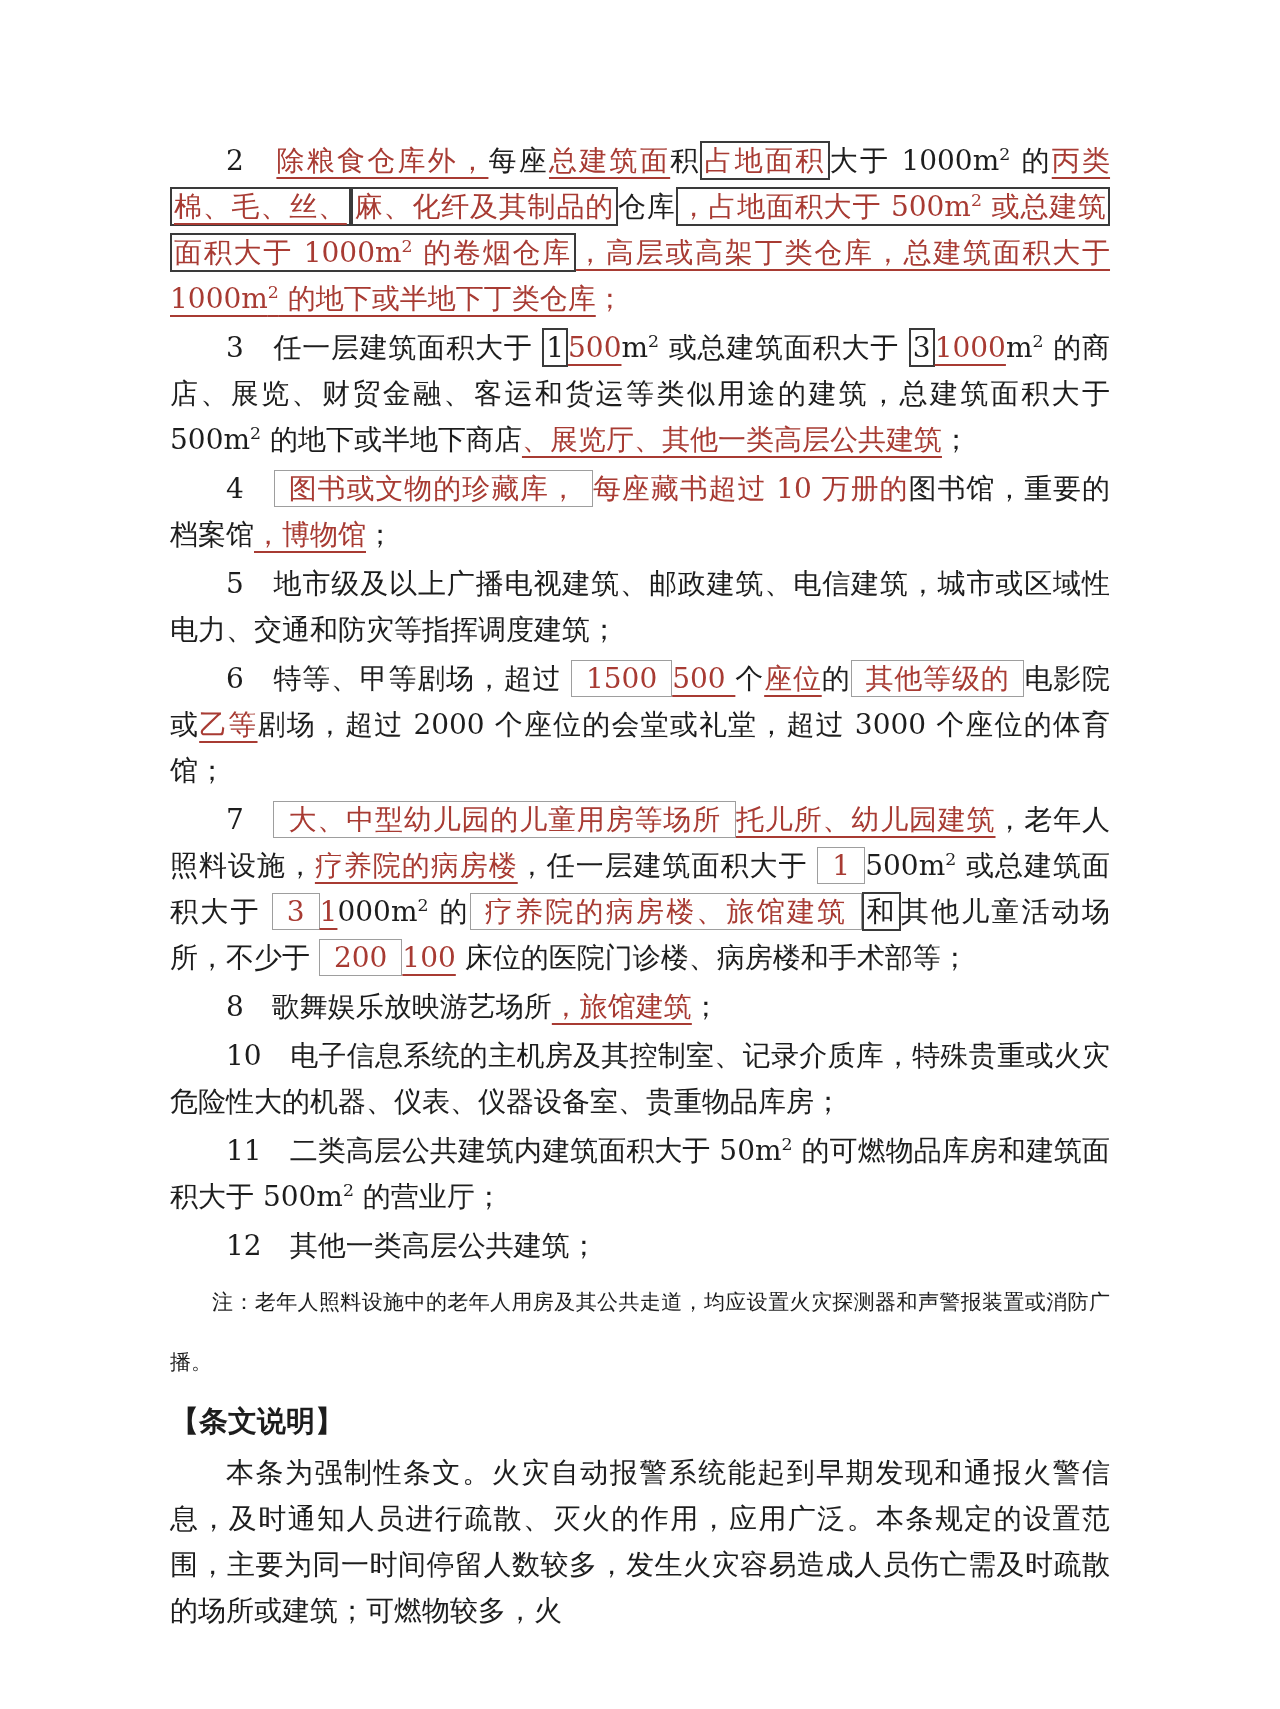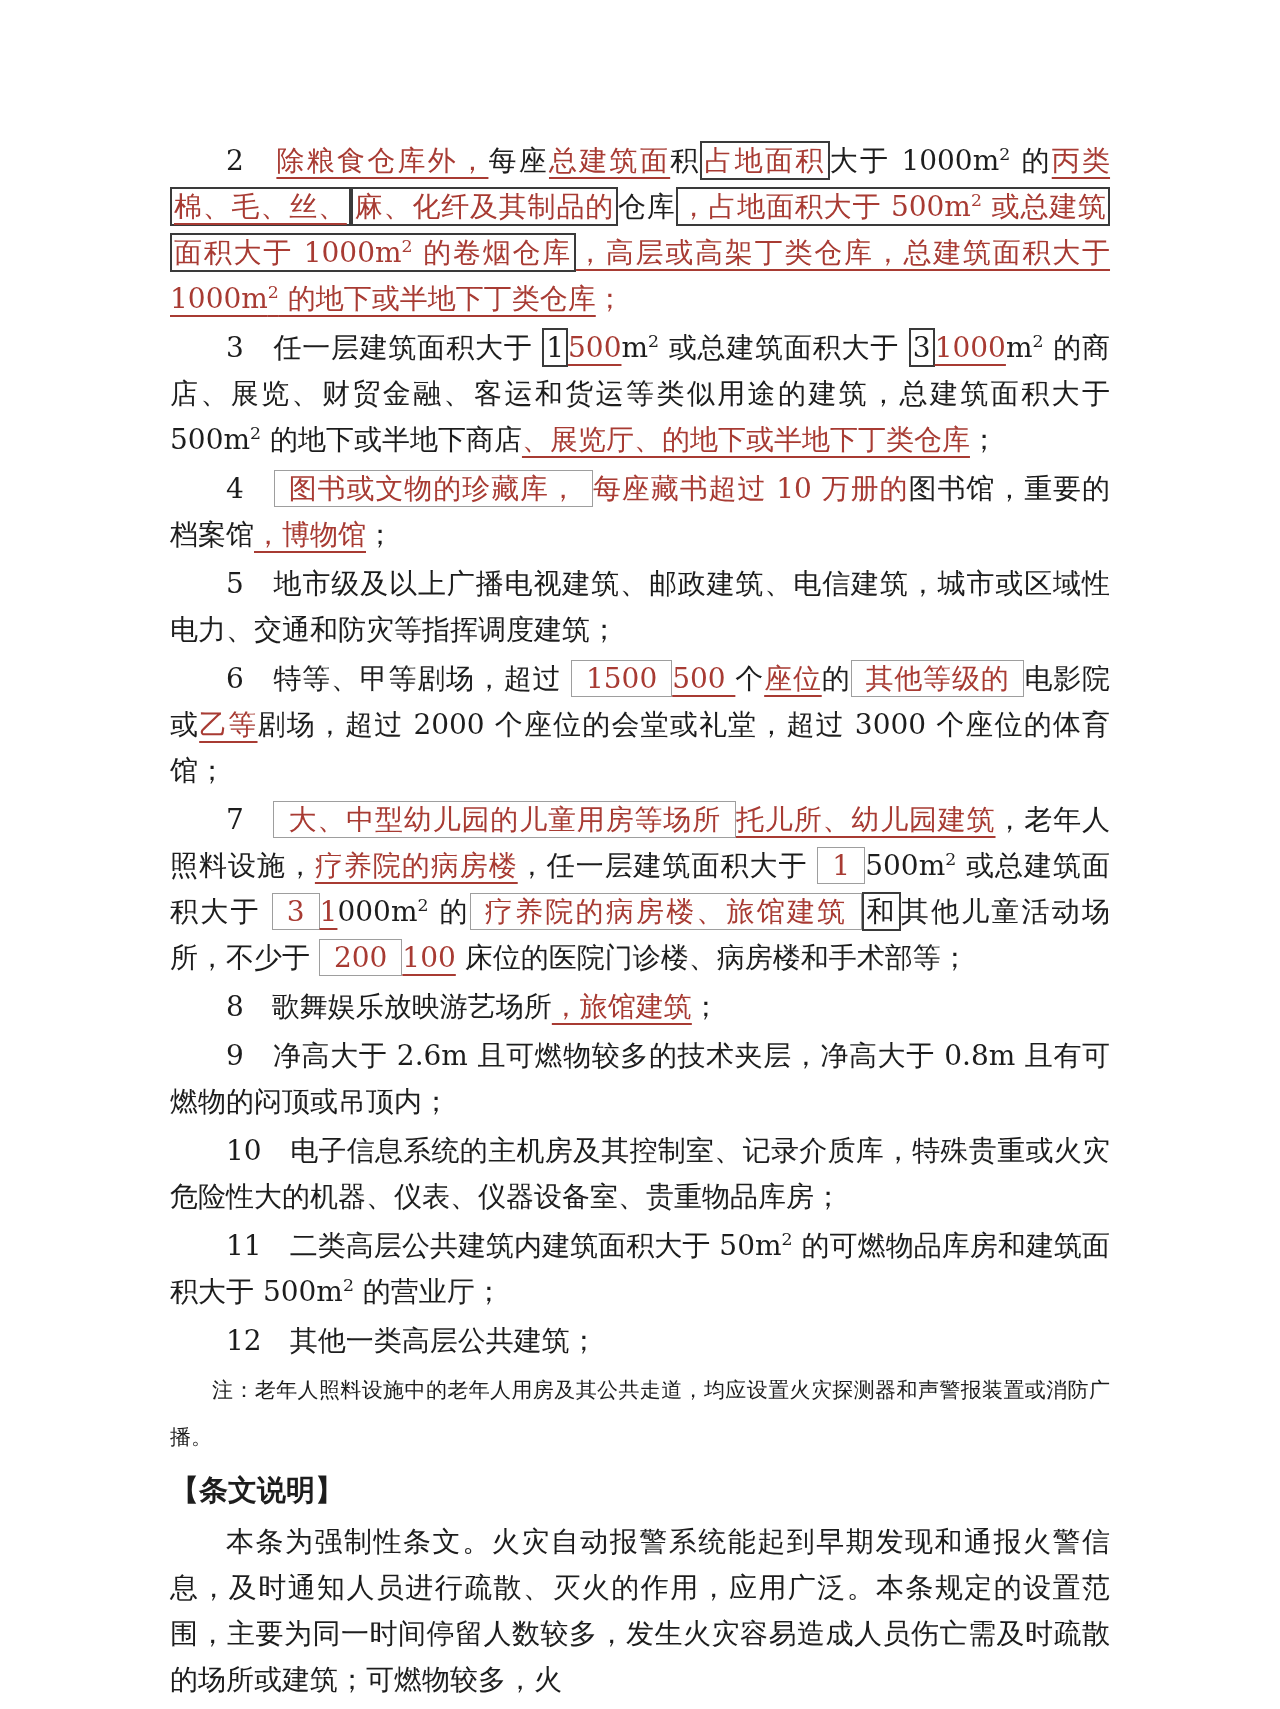--- a/index.html
+++ b/index.html
@@ -24,21 +24,21 @@
   }
   .content p {
     margin: 0 0 3px 0;
     font-size: 28px;
     line-height: 46px;
     text-align: justify;
     text-indent: 2em;
   }
   .content p.note {
     font-size: 21px;
-    line-height: 47px;
+    line-height: 60px;
   }
   .content p.heading {
     text-indent: 0;
     font-weight: 700;
     font-size: 29px;
     font-family: Liberation Serif, serif;
     line-height: 52px;
   }
   .rd { color: var(--red, #a83b33); }
   .ul {
@@ -63,27 +63,26 @@
     line-height: 0;
     vertical-align: super;
   }
 </style>
 </head>
 <body style="--red: #a83b33; --ink: #1d1d1d; --box-dark: #3a3a3a; --box-gray: #9e9e9e;">
 
 <div class="page">
   <div class="content">
       <p class="item"><span>2　</span><span class="rd ul">除粮食仓库外，</span><span>每座</span><span class="rd ul">总建筑面</span><span>积</span><span class="rd bx">占地面积</span><span>大于 1000m<sup>2</sup> 的</span><span class="rd ul">丙类</span><span class="rd bx ul">棉、毛、丝、</span><span class="rd bx">麻、化纤及其制品的</span><span>仓库</span><span class="rd bx">，占地面积大于 500m<sup>2</sup> 或总建筑面积大于 1000m<sup>2</sup> 的卷烟仓库</span><span class="rd ul">，高层或高架丁类仓库，总建筑面积大于 1000m<sup>2</sup> 的地下或半地下丁类仓库</span><span class="rd">；</span></p>
-      <p class="item"><span>3　任一层建筑面积大于 </span><span class="bx">1</span><span class="rd ul">500</span><span>m<sup>2</sup> 或总建筑面积大于 </span><span class="bx">3</span><span class="rd ul">1000</span><span>m<sup>2</sup> 的商店、展览、财贸金融、客运和货运等类似用途的建筑，总建筑面积大于 500m<sup>2</sup> 的地下或半地下商店</span><span class="rd ul">、展览厅、的地下或半地下丁类仓库</span><span>；</span></p>
+      <p class="item"><span>3　任一层建筑面积大于 </span><span class="bx">1</span><span class="rd ul">500</span><span>m<sup>2</sup> 或总建筑面积大于 </span><span class="bx">3</span><span class="rd ul">1000</span><span>m<sup>2</sup> 的商店、展览、财贸金融、客运和货运等类似用途的建筑，总建筑面积大于 500m<sup>2</sup> 的地下或半地下商店</span><span class="rd ul">、展览厅、其他一类高层公共建筑</span><span>；</span></p>
       <p class="item"><span>4　</span><span class="rd bxg">图书或文物的珍藏库，</span><span class="rd">每座藏书超过 10 万册的</span><span>图书馆，重要的档案馆</span><span class="rd ul">，博物馆</span><span>；</span></p>
       <p class="item"><span>5　地市级及以上广播电视建筑、邮政建筑、电信建筑，城市或区域性电力、交通和防灾等指挥调度建筑；</span></p>
       <p class="item"><span>6　特等、甲等剧场，超过 </span><span class="rd bxg">1500</span><span class="rd ul">500 </span><span>个</span><span class="rd ul">座位</span><span>的</span><span class="rd bxg">其他等级的</span><span>电影院或</span><span class="rd ul">乙等</span><span>剧场，超过 2000 个座位的会堂或礼堂，超过 3000 个座位的体育馆；</span></p>
       <p class="item"><span>7　</span><span class="rd bxg">大、中型幼儿园的儿童用房等场所</span><span class="rd ul">托儿所、幼儿园建筑</span><span>，老年人照料设施，</span><span class="rd ul">疗养院的病房楼</span><span>，任一层建筑面积大于 </span><span class="rd bxg">1</span><span>500m<sup>2</sup> 或总建筑面积大于 </span><span class="rd bxg">3</span><span class="rd ul">1</span><span>000m<sup>2</sup> 的</span><span class="rd bxg">疗养院的病房楼、旅馆建筑</span><span class="bx">和</span><span>其他儿童活动场所，不少于 </span><span class="rd bxg">200</span><span class="rd ul">100</span><span> 床位的医院门诊楼、病房楼和手术部等；</span></p>
       <p class="item"><span>8　歌舞娱乐放映游艺场所</span><span class="rd ul">，旅馆建筑</span><span>；</span></p>
-      <p class="item"><span>9　净高大于 2.6m 且可燃物较多的技术夹层，净高大于 0.8m 且有可燃物的闷顶或吊顶内；</span></p>
       <p class="item"><span>10　电子信息系统的主机房及其控制室、记录介质库，特殊贵重或火灾危险性大的机器、仪表、仪器设备室、贵重物品库房；</span></p>
       <p class="item"><span>11　二类高层公共建筑内建筑面积大于  50m<sup>2</sup> 的可燃物品库房和建筑面积大于 500m<sup>2</sup> 的营业厅；</span></p>
       <p class="item"><span>12　其他一类高层公共建筑；</span></p>
       <p class="note"><span>注：老年人照料设施中的老年人用房及其公共走道，均应设置火灾探测器和声警报装置或消防广播。</span></p>
       <p class="heading"><span>【条文说明】</span></p>
       <p class="body"><span>本条为强制性条文。火灾自动报警系统能起到早期发现和通报火警信息，及时通知人员进行疏散、灭火的作用，应用广泛。本条规定的设置范围，主要为同一时间停留人数较多，发生火灾容易造成人员伤亡需及时疏散的场所或建筑；可燃物较多，火</span></p>
     </div>
 
 </div>
 

